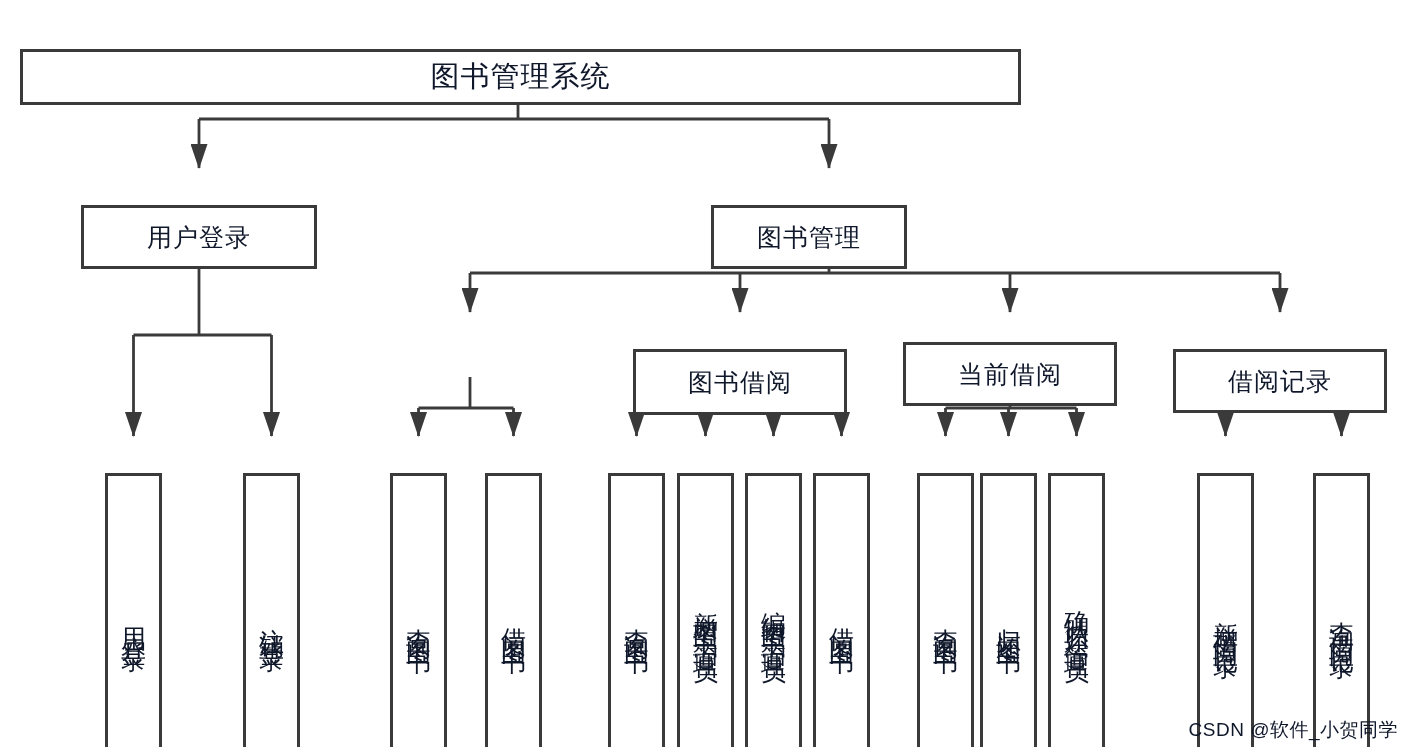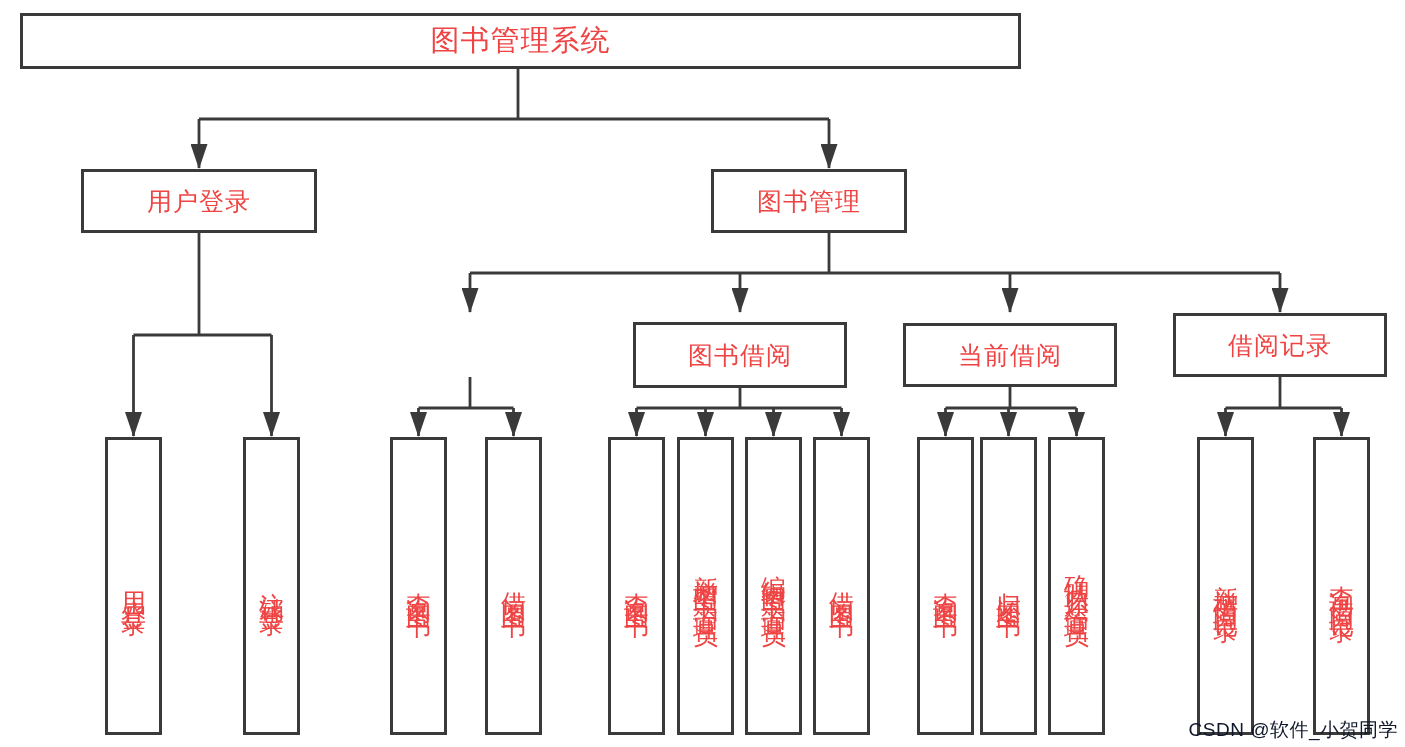--- a/index.html
+++ b/index.html
@@ -4,21 +4,21 @@
 <style>
   html,body{margin:0;padding:0;background:#ffffff;}
   .canvas{
     position:relative;width:1405px;height:747px;background:#ffffff;overflow:hidden;
     font-family:"Liberation Sans","DejaVu Sans",sans-serif;
   }
   .wires{position:absolute;left:0;top:0;}
   .wires path{stroke:#3a3a3a;stroke-width:2.8;fill:none;}
   .box{
     position:absolute;background:#ffffff;border:3px solid #3a3a3a;box-sizing:border-box;
-    display:flex;align-items:center;justify-content:center;color:#ef4444;z-index:2;
+    display:flex;align-items:center;justify-content:center;color:#0f172a;z-index:2;margin-top:36px;
   }
   .hbox{font-size:25px;letter-spacing:1px;white-space:nowrap;}
   .root{font-size:29px;}
   .vbox span{
     writing-mode:vertical-rl;font-size:25px;letter-spacing:7px;line-height:1;white-space:nowrap;
   }
   .watermark{
     position:absolute;right:7px;bottom:4px;font-size:19px;color:#0f172a;
     letter-spacing:0.5px;z-index:5;white-space:nowrap;
   }
@@ -80,24 +80,24 @@
     <span>图书管理系统</span>
   </div>
 
   <div class="box hbox" style="left:81px;top:169px;width:236px;height:64px;">
     <span>用户登录</span>
   </div>
   <div class="box hbox" style="left:711px;top:169px;width:196px;height:64px;">
     <span>图书管理</span>
   </div>
 
-  <div class="box hbox" style="left:633px;top:322px;width:214px;height:66px;">
+  <div class="box hbox" style="left:633px;top:313px;width:214px;height:66px;">
     <span>图书借阅</span>
   </div>
-  <div class="box hbox" style="left:903px;top:323px;width:214px;height:64px;">
+  <div class="box hbox" style="left:903px;top:306px;width:214px;height:64px;">
     <span>当前借阅</span>
   </div>
   <div class="box hbox" style="left:1173px;top:313px;width:214px;height:64px;">
     <span>借阅记录</span>
   </div>
 
   <div class="box vbox" style="left:105px;top:437px;width:57px;height:298px;">
     <span>用户登录</span>
   </div>
   <div class="box vbox" style="left:243px;top:437px;width:57px;height:298px;">

